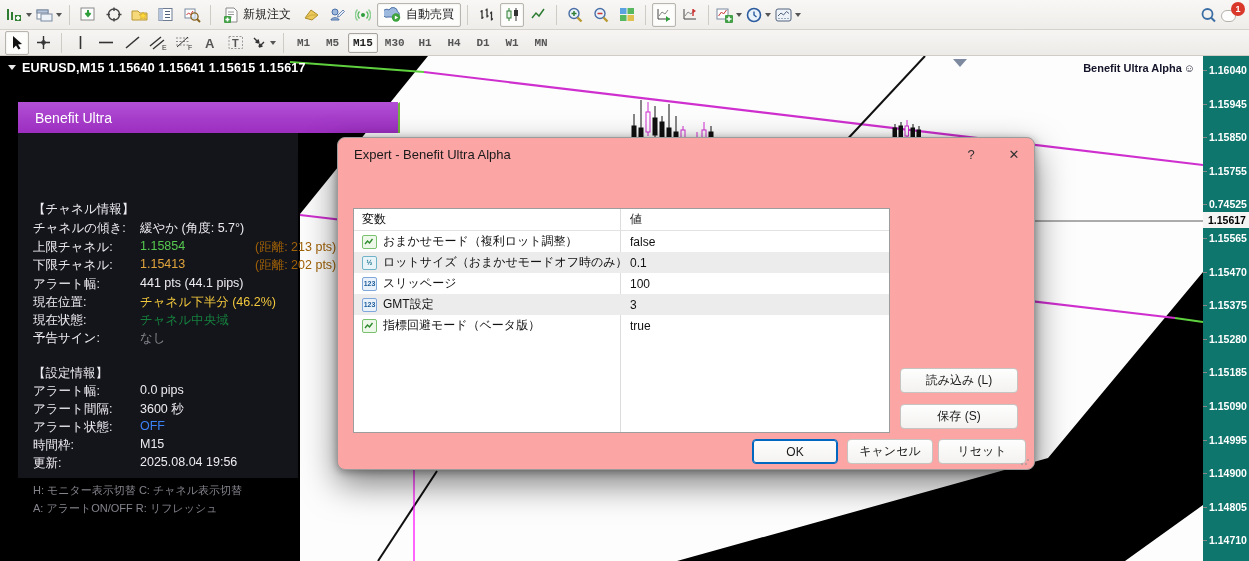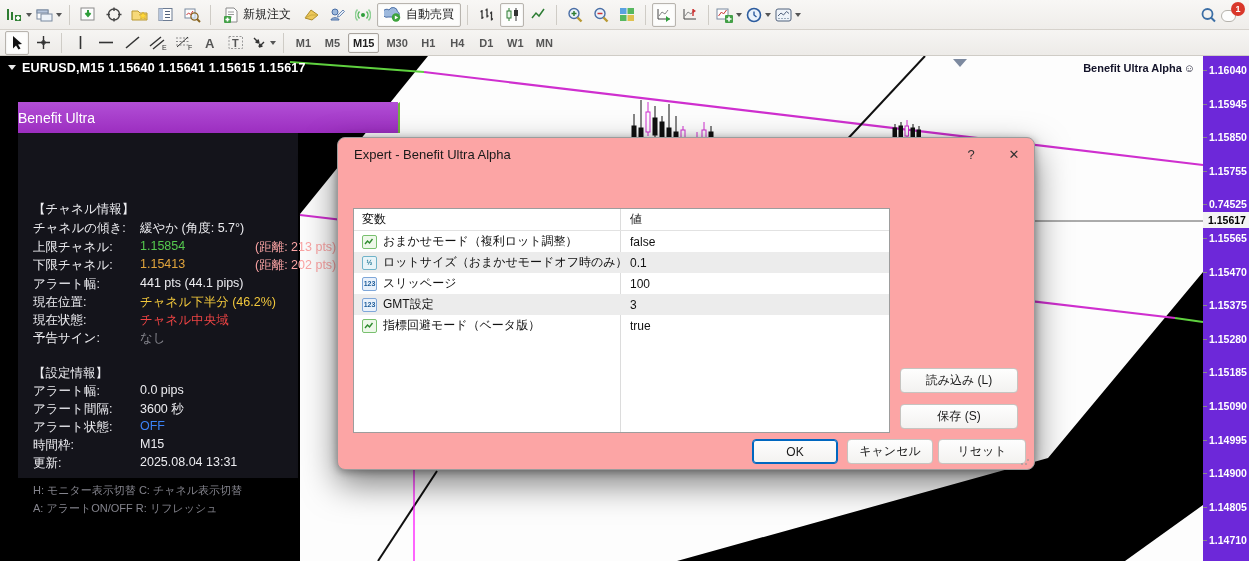--- a/index.html
+++ b/index.html
@@ -14,51 +14,51 @@
     background:linear-gradient(#f6f5f3,#edebe8); border-bottom:1px solid #cfccc6;
     display:flex; align-items:center; padding:0 4px; }
   .tbtn { height:24px; min-width:24px; display:flex; align-items:center; justify-content:center;
     border:1px solid transparent; border-radius:2px; margin:0 1px; }
   .tbtn.sel { border-color:#b8b4ae; background:#fdfdfc; box-shadow:inset 0 0 2px rgba(0,0,0,.12);align-items:center; }
   .tsep { width:1px; height:20px; background:#cfccc6; margin:0 5px; }
   .caret { width:0; height:0; border-left:3.5px solid transparent; border-right:3.5px solid transparent;
     border-top:4px solid #555; margin-left:3px; }
   .tlabel { font-size:12px; color:#222; margin-left:4px; white-space:nowrap; }
   .tf { height:20px; min-width:27px; padding:0 4px; display:flex; align-items:center; justify-content:center;
-    font-size:11px; font-weight:bold; color:#555; border:1px solid transparent; border-radius:2px; margin:12px 1px; }
+    font-size:11px; font-weight:bold; color:#555; border:1px solid transparent; border-radius:2px; margin:12px 1px;font-family:Liberation Mono, monospace; }
   .tf.active { border-color:#a9a49e; background:#fcfcfb; color:#222; box-shadow:inset 0 0 2px rgba(0,0,0,.15); }
   #tb-right { position:absolute; right:8px; top:0; height:30px; display:flex; align-items:center; }
   #chat-badge { position:relative; width:20px; height:18px; }
   #chat-badge .bubble { width:15px; height:12px; background:#fdfdfd; border:1px solid #b5b2ac;
     border-radius:7px; position:absolute; left:0; bottom:2px; }
   #chat-badge .num { position:absolute; right:-4px; top:-4px; width:14px; height:14px; background:#d9372a;
     border-radius:50%; color:#fff; font-size:9px; font-weight:bold; display:flex; align-items:center; justify-content:center; }
 
   
   #chart { position:absolute; left:0; top:56px; width:1249px; height:505px; background:#000; }
   #quote { position:absolute; left:8px; top:5px; color:#fff; font-size:12.5px; font-weight:bold;
     letter-spacing:.2px; white-space:nowrap; }
   #quote .qcaret { display:inline-block; width:0; height:0; border-left:4px solid transparent;
     border-right:4px solid transparent; border-top:5px solid #e8e8e8; margin-right:6px; vertical-align:2px; }
   #ind-label { position:absolute; right:54px; top:6px; color:#14142a; font-size:11px; font-weight:bold; }
 
   
   #panel { position:absolute; left:18px; top:95px; width:280px; height:383px; }
   #panel-header { position:absolute; left:0; top:7px; width:380px; height:31px;
     background:linear-gradient(#b24fd6,#9c2ec0); display:flex; align-items:center; }
-  #panel-header .ptitle { color:#fff; font-size:14px; margin-left:0; }
+  #panel-header .ptitle { color:#fff; font-size:14px; margin-left:17px; }
   #panel-body { position:absolute; left:0; top:38px; width:280px; height:345px; background:#14141b; }
   .prow { position:absolute; white-space:nowrap; font-size:12.5px; color:#ececf0; }
   .prow .plabel { position:absolute; left:15px; }
   .prow .pvalue { position:absolute; left:122px; }
-  .prow .pextra { position:absolute; left:237px; color:#fca5a5; }
+  .prow .pextra { position:absolute; left:237px; color:#a16207; }
   .pfooter { position:absolute; left:15px; font-size:11px; color:#84848d; white-space:nowrap; }
 
   
-  #axis { position:absolute; left:1203px; top:56px; width:46px; height:505px; background:#6d28d9; }
+  #axis { position:absolute; left:1203px; top:56px; width:46px; height:505px; background:#0f766e; }
   .axlab { position:absolute; left:6px; color:#fff; font-size:10.5px; font-weight:bold; white-space:nowrap; }
   .axlab::before { content:""; position:absolute; left:-6px; top:6px; width:4px; height:1px; background:#888; }
   #axis-current { position:absolute; left:0; width:46px; height:16px; background:#f4f4f4; color:#000;
     font-size:10.5px; font-weight:bold; display:flex; align-items:center; padding-left:5px; }
 
   
   #dialog { position:absolute; left:337px; top:137px; width:698px; height:333px; background:#fca5a5;
     border:1px solid #9c9c9c; border-radius:8px; box-shadow:0 14px 34px rgba(0,0,0,.5), 0 2px 8px rgba(0,0,0,.35); }
   #dlg-title { position:absolute; left:16px; top:9px; font-size:13px; color:#1a1a1a; }
   #dlg-help { position:absolute; left:620px; top:6px; width:26px; height:22px; text-align:center;
@@ -456,21 +456,21 @@
       <div class="prow" style="top: 143px;">
         <span class="plabel">アラート幅:</span>
         <span class="pvalue" style="color:#ececf0">441 pts (44.1 pips)</span>
       </div>
       <div class="prow" style="top: 161px;">
         <span class="plabel">現在位置:</span>
         <span class="pvalue" style="color:#f2c83c">チャネル下半分 (46.2%)</span>
       </div>
       <div class="prow" style="top: 179px;">
         <span class="plabel">現在状態:</span>
-        <span class="pvalue" style="color:#ef4444">チャネル中央域</span>
+        <span class="pvalue" style="color:#15803d">チャネル中央域</span>
       </div>
       <div class="prow" style="top: 197px;">
         <span class="plabel">予告サイン:</span>
         <span class="pvalue" style="color:#87878f">なし</span>
       </div>
       <div class="prow" style="top: 232px;">
         <span class="plabel">【設定情報】</span>
       </div>
       <div class="prow" style="top: 250px;">
         <span class="plabel">アラート幅:</span>
@@ -483,21 +483,21 @@
       <div class="prow" style="top: 286px;">
         <span class="plabel">アラート状態:</span>
         <span class="pvalue" style="color:#3b82f6">OFF</span>
       </div>
       <div class="prow" style="top: 304px;">
         <span class="plabel">時間枠:</span>
         <span class="pvalue" style="color:#ececf0">M15</span>
       </div>
       <div class="prow" style="top: 322px;">
         <span class="plabel">更新:</span>
-        <span class="pvalue" style="color:#ececf0">2025.08.04 13:31</span>
+        <span class="pvalue" style="color:#ececf0">2025.08.04 19:56</span>
       </div>
       <div class="pfooter" style="top: 350px;">H: モニター表示切替  C: チャネル表示切替</div>
       <div class="pfooter" style="top: 368px;">A: アラートON/OFF  R: リフレッシュ</div>
     </div>
 </div>
 
 <div id="axis">
     <div class="axlab" style="top: 8px;">1.16040</div>
     <div class="axlab" style="top: 41.6px;">1.15945</div>
     <div class="axlab" style="top: 75.2px;">1.15850</div>

